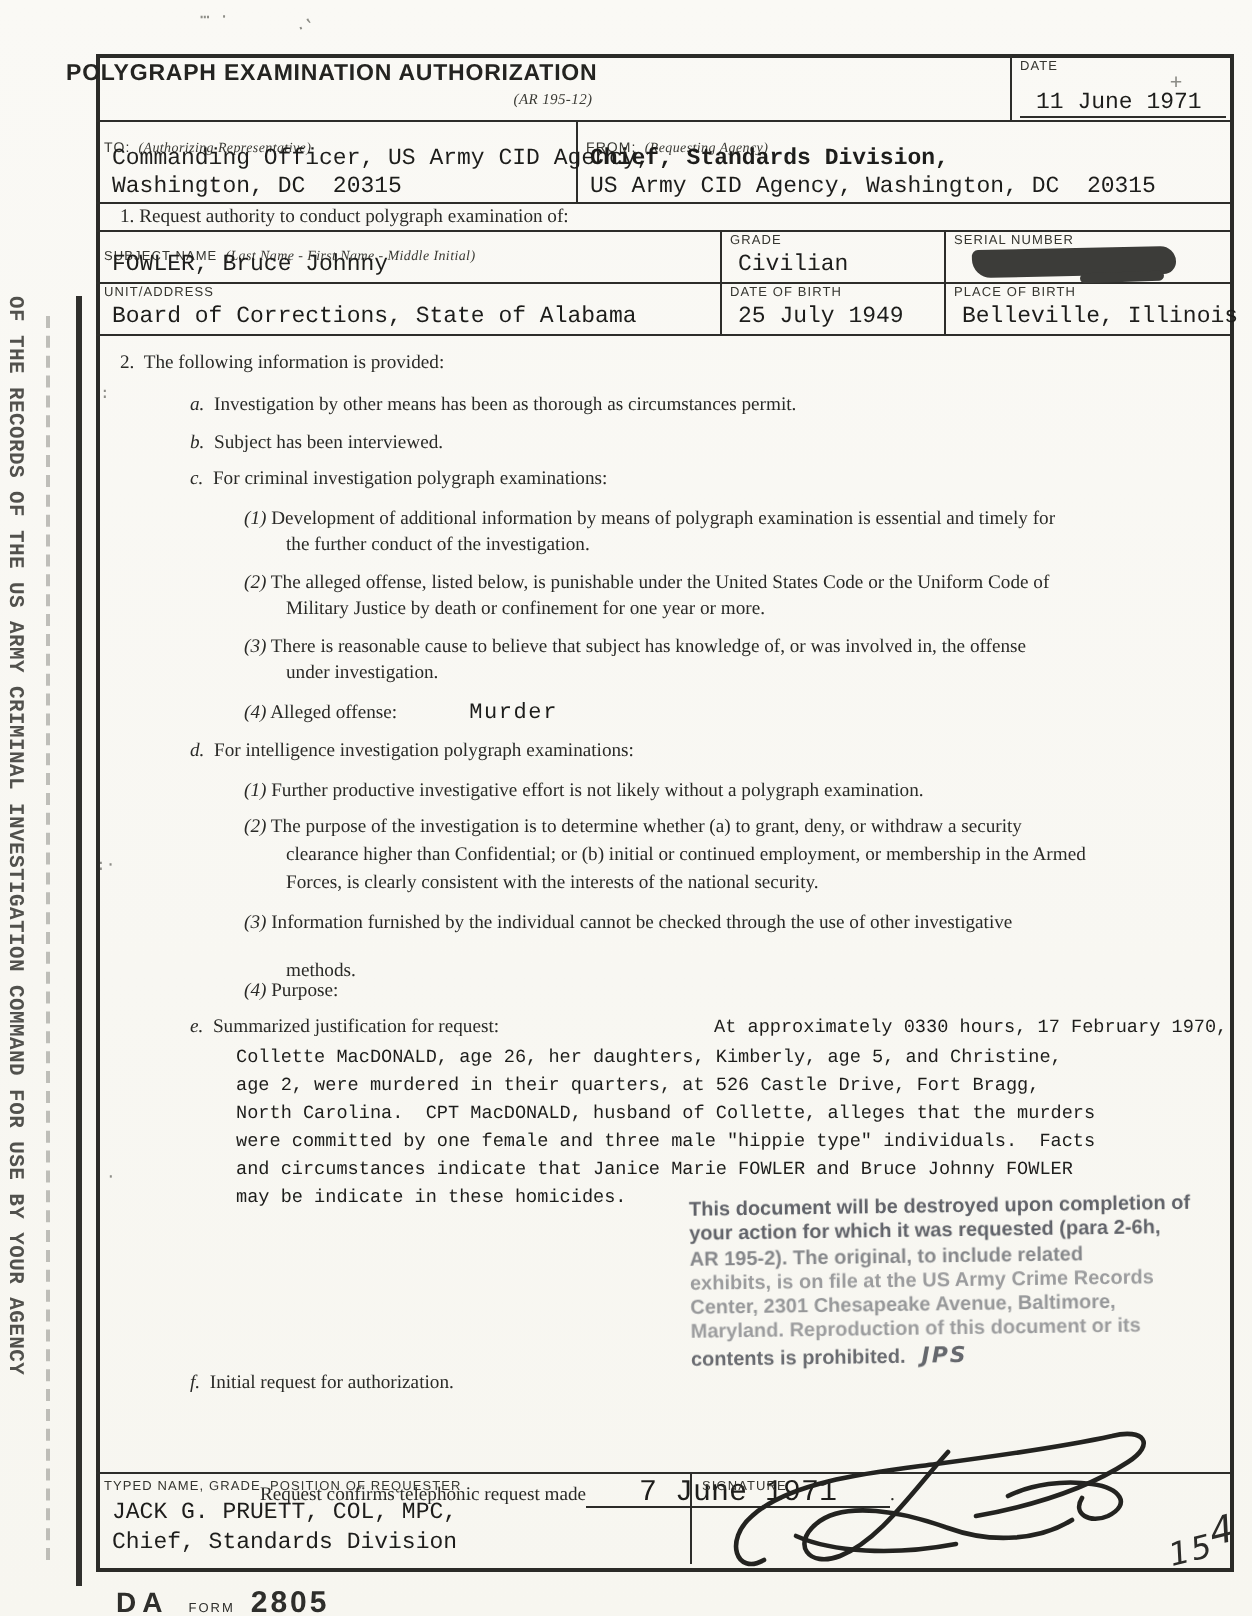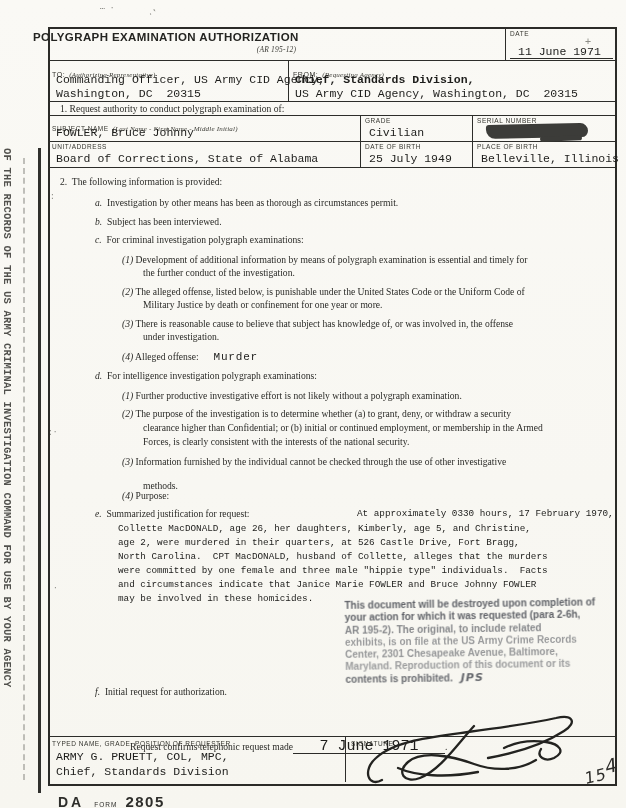--- a/index.html
+++ b/index.html
@@ -107,21 +107,21 @@
 
   <div class="abs t" style="left:122px;top:254px;"><span class="it">(1)</span> <span>Development of additional information by means of polygraph examination is essential and timely for</span></div>
   <div class="abs t" style="left:143px;top:267px;">the further conduct of the investigation.</div>
 
   <div class="abs t" style="left:122px;top:286px;"><span class="it">(2)</span> <span>The alleged offense, listed below, is punishable under the United States Code or the Uniform Code of</span></div>
   <div class="abs t" style="left:143px;top:299px;">Military Justice by death or confinement for one year or more.</div>
 
   <div class="abs t" style="left:122px;top:318px;"><span class="it">(3)</span> <span>There is reasonable cause to believe that subject has knowledge of, or was involved in, the offense</span></div>
   <div class="abs t" style="left:143px;top:331px;">under investigation.</div>
 
-  <div class="abs t" style="left:122px;top:351px;"><span class="it">(4)</span> <span>Alleged offense:</span><span class="m" style="font-size:11px;letter-spacing:.8px;margin-left:15px;">Murder</span></div>
+  <div class="abs t" style="left:122px;top:351px;"><span class="it">(4)</span> <span>Alleged offense:</span><span class="m" style="font-size:11px;letter-spacing:.8px;margin-left:36px;">Murder</span></div>
 
   <div class="abs t" style="left:95px;top:370px;"><span class="it">d.</span>  <span>For intelligence investigation polygraph examinations:</span></div>
 
   <div class="abs t" style="left:122px;top:390px;"><span class="it">(1)</span> <span>Further productive investigative effort is not likely without a polygraph examination.</span></div>
 
   <div class="abs t" style="left:122px;top:408px;"><span class="it">(2)</span> <span>The purpose of the investigation is to determine whether (a) to grant, deny, or withdraw a security</span></div>
   <div class="abs t" style="left:143px;top:436px;">Forces, is clearly consistent with the interests of the national security.</div>
   <div class="abs t" style="left:143px;top:422px;">clearance higher than Confidential; or (b) initial or continued employment, or membership in the Armed</div>
 
   <div class="abs t" style="left:122px;top:456px;"><span class="it">(3)</span> <span>Information furnished by the individual cannot be checked through the use of other investigative</span></div>
@@ -129,37 +129,37 @@
 
   <div class="abs t" style="left:122px;top:490px;"><span class="it">(4)</span> <span>Purpose:</span></div>
 
   <div class="abs t" style="left:95px;top:508px;"><span class="it">e.</span>  <span>Summarized justification for request:</span></div>
   <div class="abs m m9" style="left:357px;top:507px;">At approximately 0330 hours, 17 February 1970,</div>
   <div class="abs m m9" style="left:118px;top:522px;">Collette MacDONALD, age 26, her daughters, Kimberly, age 5, and Christine,</div>
   <div class="abs m m9" style="left:118px;top:536px;">age 2, were murdered in their quarters, at 526 Castle Drive, Fort Bragg,</div>
   <div class="abs m m9" style="left:118px;top:564px;">were committed by one female and three male "hippie type" individuals.  Facts</div>
   <div class="abs m m9" style="left:118px;top:550px;">North Carolina.  CPT MacDONALD, husband of Collette, alleges that the murders</div>
   <div class="abs m m9" style="left:118px;top:578px;">and circumstances indicate that Janice Marie FOWLER and Bruce Johnny FOWLER</div>
-  <div class="abs m m9" style="left:118px;top:592px;">may be involved in these homicides.</div>
+  <div class="abs m m9" style="left:118px;top:592px;">may be indicate in these homicides.</div>
 
   <div class="abs stamp" style="left:345px;top:598px;">
     <div class="stamp-line">This document will be destroyed upon completion of</div>
     <div class="stamp-line">your action for which it was requested (para 2-6h,</div>
     <div class="stamp-line">AR 195-2). The original, to include related</div>
     <div class="stamp-line">exhibits, is on file at the US Army Crime Records</div>
     <div class="stamp-line">Center, 2301 Chesapeake Avenue, Baltimore,</div>
     <div class="stamp-line">Maryland. Reproduction of this document or its</div>
     <div class="stamp-line"><span>contents is prohibited.</span><span class="ini">JPS</span></div>
   </div>
 
   <div class="abs t" style="left:95px;top:686px;"><span class="it">f.</span>  <span>Initial request for authorization.</span></div>
   <div class="abs t" style="left:130px;top:710px;"><span>Request confirms telephonic request made</span><span class="underfill m" style="width:152px;font-size:15px;margin-top:31px;">7 June 1971</span><span>.</span></div>
 
   <div class="abs lbl" style="left:52px;top:740px;">TYPED NAME, GRADE, POSITION OF REQUESTER</div>
-  <div class="abs m m11" style="left:56px;top:750px;">ARMY G. PRUETT, COL, MPC,</div>
+  <div class="abs m m11" style="left:56px;top:750px;">JACK G. PRUETT, COL, MPC,</div>
   <div class="abs m m11" style="left:56px;top:765px;">Chief, Standards Division</div>
   <div class="abs lbl" style="left:351px;top:740px;">SIGNATURE</div>
 
   <svg class="abs" style="left:352px;top:710px;" width="238" height="92" viewBox="0 0 238 92">
     <g fill="none" stroke="#232320" stroke-width="2.3" stroke-linecap="round">
       <path d="M30 70 C16 78 10 60 24 48 C44 30 86 26 116 22 C154 17 186 12 204 8 C220 4 226 12 212 21 C192 34 164 43 136 48"></path>
       <path d="M122 16 C104 36 88 60 68 68 C52 74 44 62 56 52 C70 40 100 46 122 54 C144 62 168 60 184 50"></path>
       <path d="M152 38 C164 32 180 30 194 32 C208 34 214 42 202 48 C193 52 184 47 189 39"></path>
       <path d="M46 58 C64 66 94 68 126 62"></path>
     </g>

